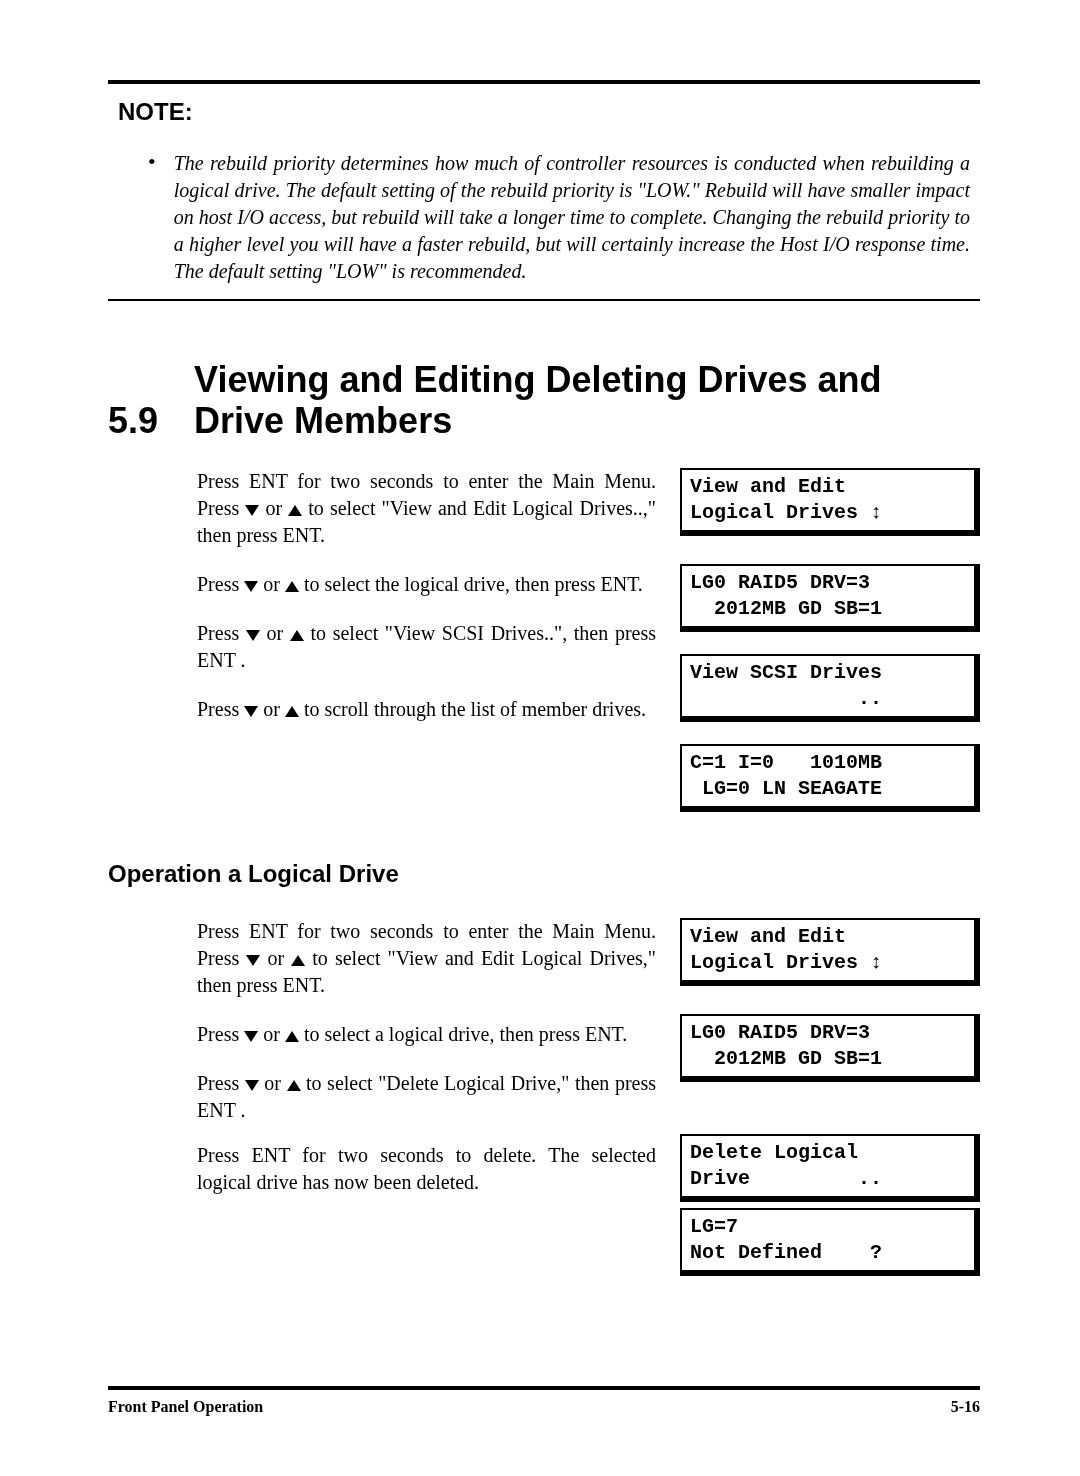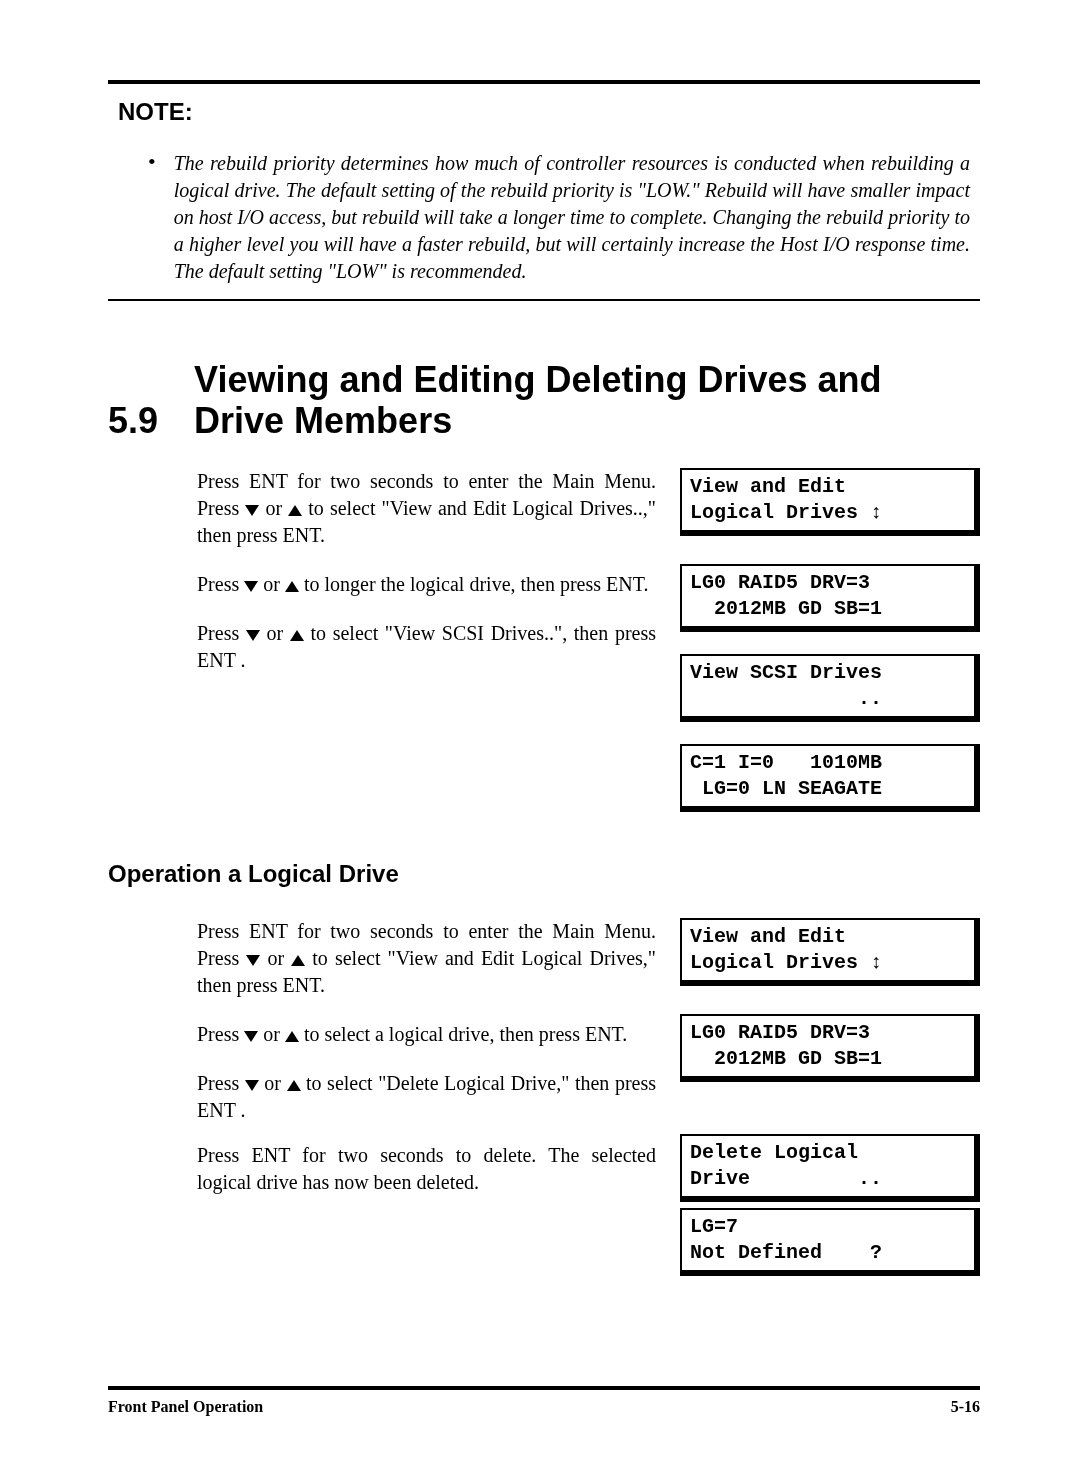--- a/index.html
+++ b/index.html
@@ -154,24 +154,27 @@
     <div class="section-num">5.9</div>
     <div class="section-title">Viewing and Editing Deleting Drives and Drive Members</div>
   </div>
 
   <div class="content-area">
     <div class="text-col">
       <p>
         <span>Press ENT for two seconds to enter the Main Menu. Press </span><span class="tri-down"></span><span> or </span><span class="tri-up"></span><span> to select "View and Edit Logical Drives..," then press ENT.</span>
       </p>
       <p>
-        <span>Press </span><span class="tri-down"></span><span> or </span><span class="tri-up"></span><span> to longer the logical drive, then press ENT.</span>
+        <span>Press </span><span class="tri-down"></span><span> or </span><span class="tri-up"></span><span> to select the logical drive, then press ENT.</span>
       </p>
       <p>
         <span>Press </span><span class="tri-down"></span><span> or </span><span class="tri-up"></span><span> to select "View SCSI Drives..", then press ENT .</span>
+      </p>
+      <p>
+        <span>Press </span><span class="tri-down"></span><span> or </span><span class="tri-up"></span><span> to scroll through the list of member drives.</span>
       </p>
     </div>
     <div class="lcd-col">
       <div class="lcd">View and Edit
 Logical Drives ↕</div>
       <div class="spacer-sm"></div>
       <div class="lcd">LG0 RAID5 DRV=3
   2012MB GD SB=1</div>
       <div class="spacer-md"></div>
       <div class="lcd">View SCSI Drives

